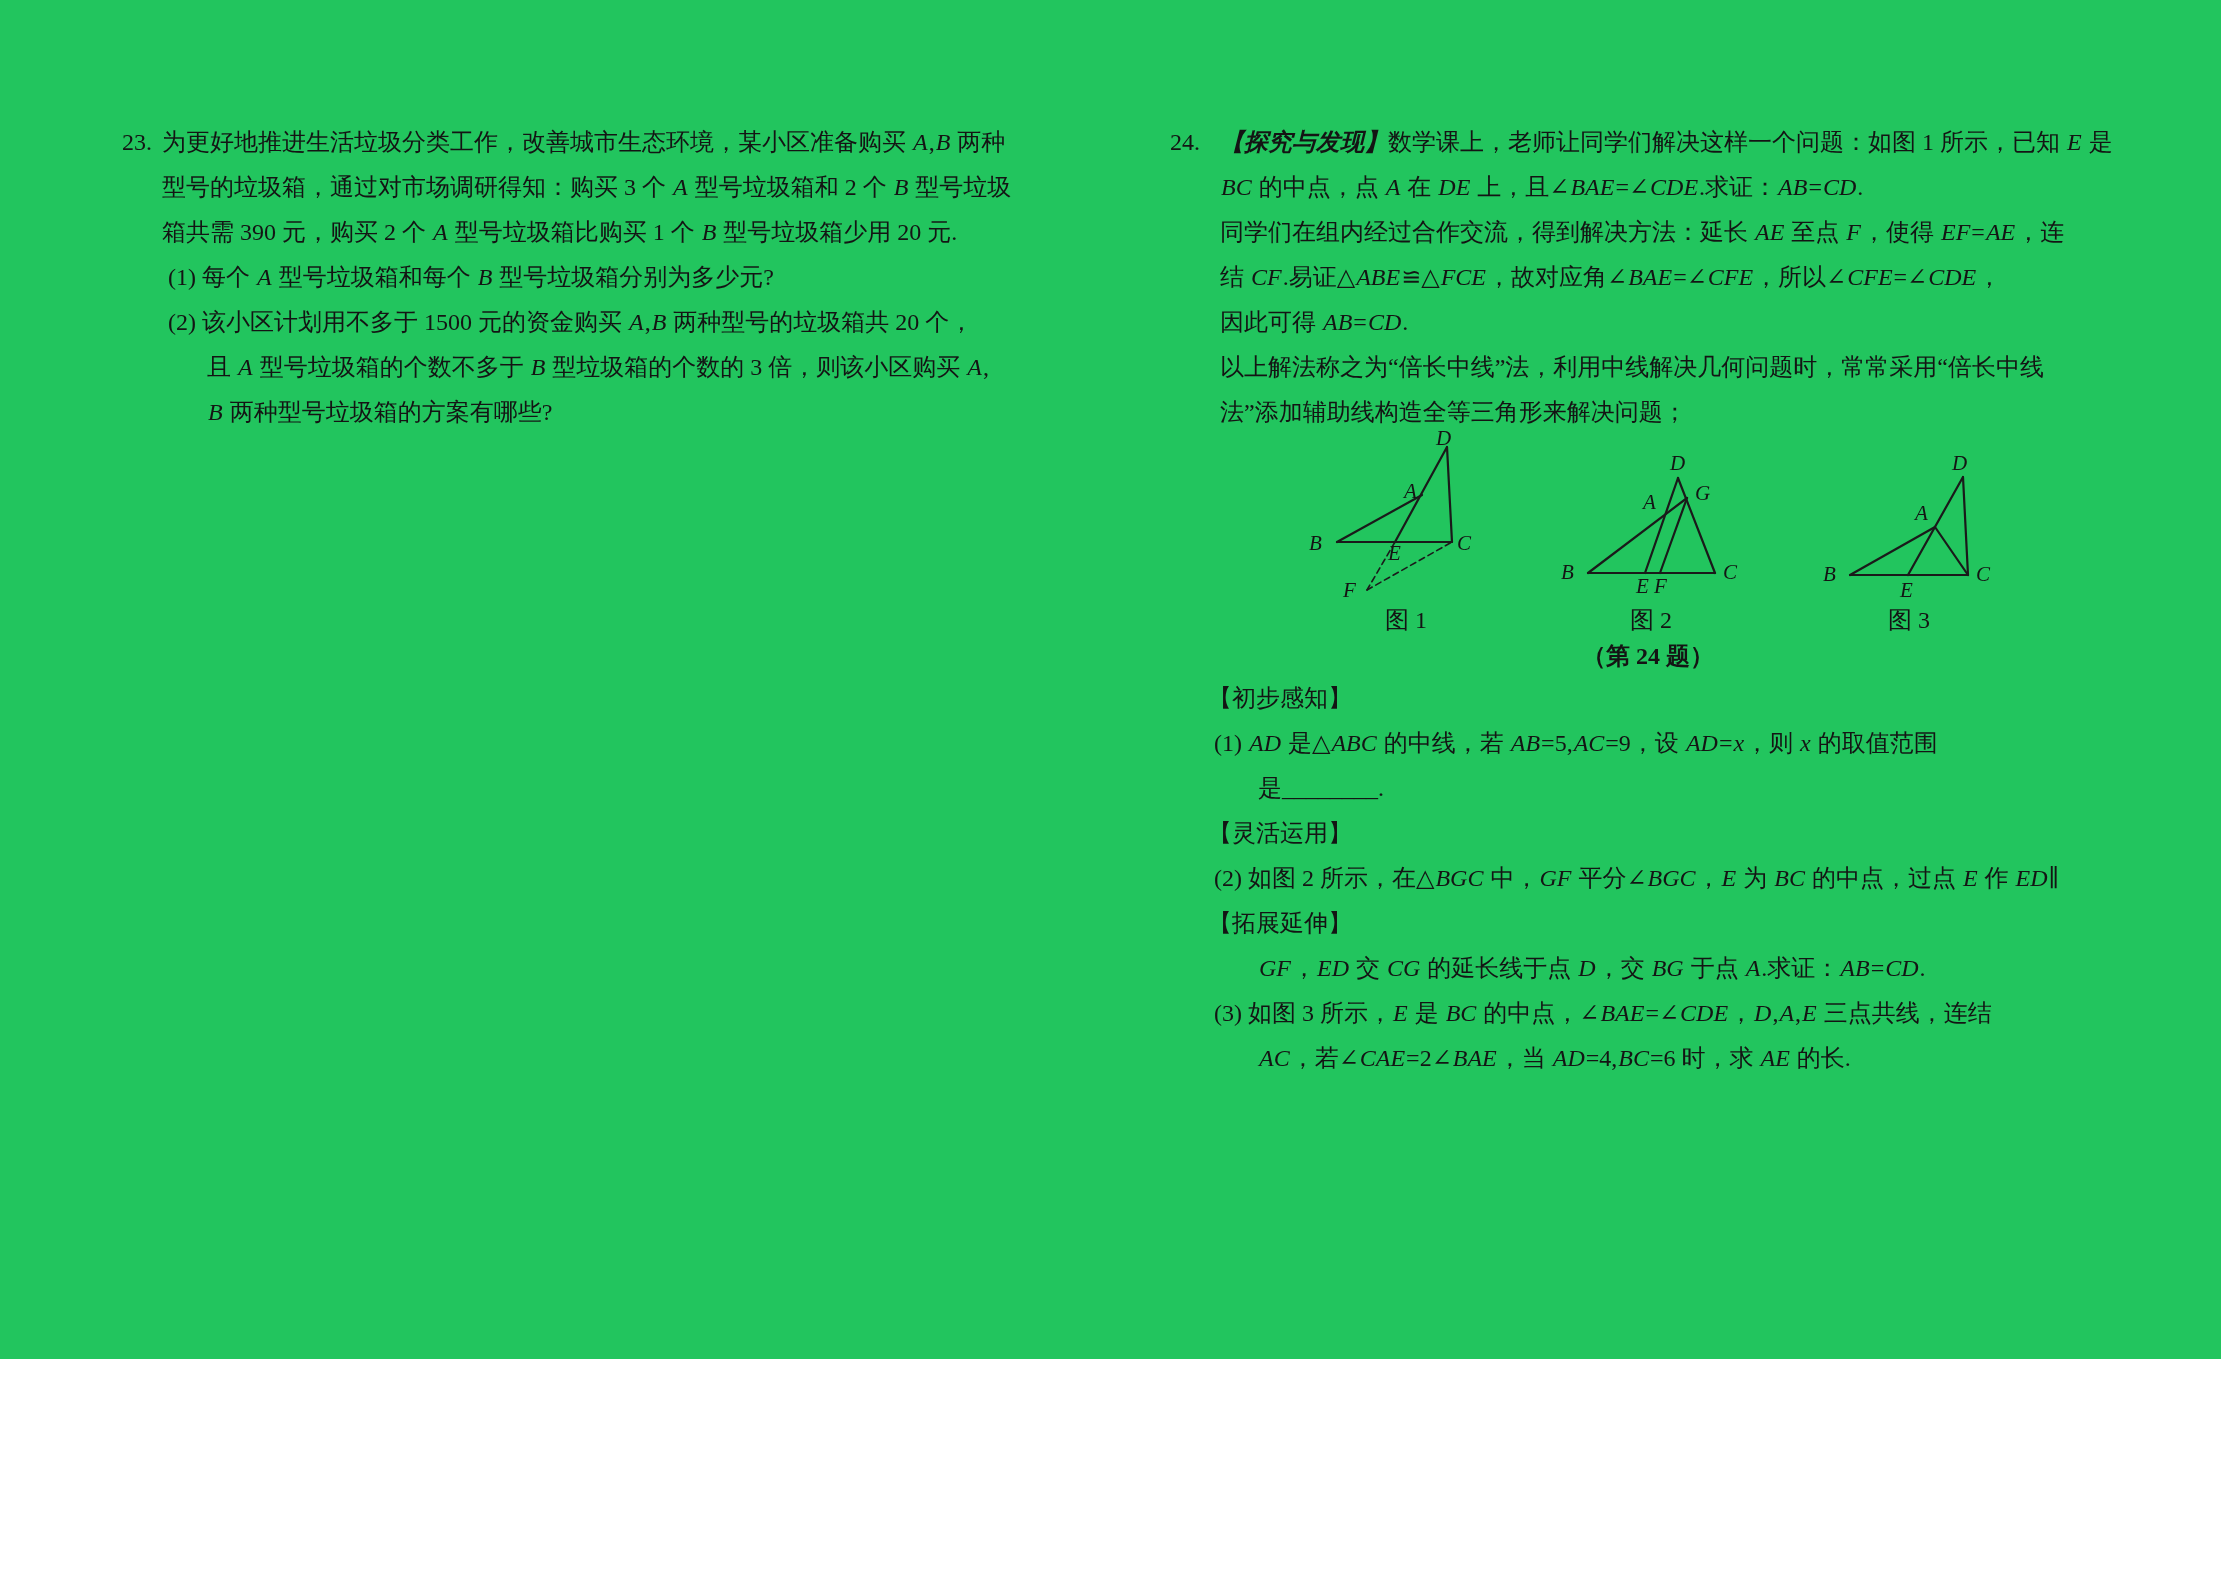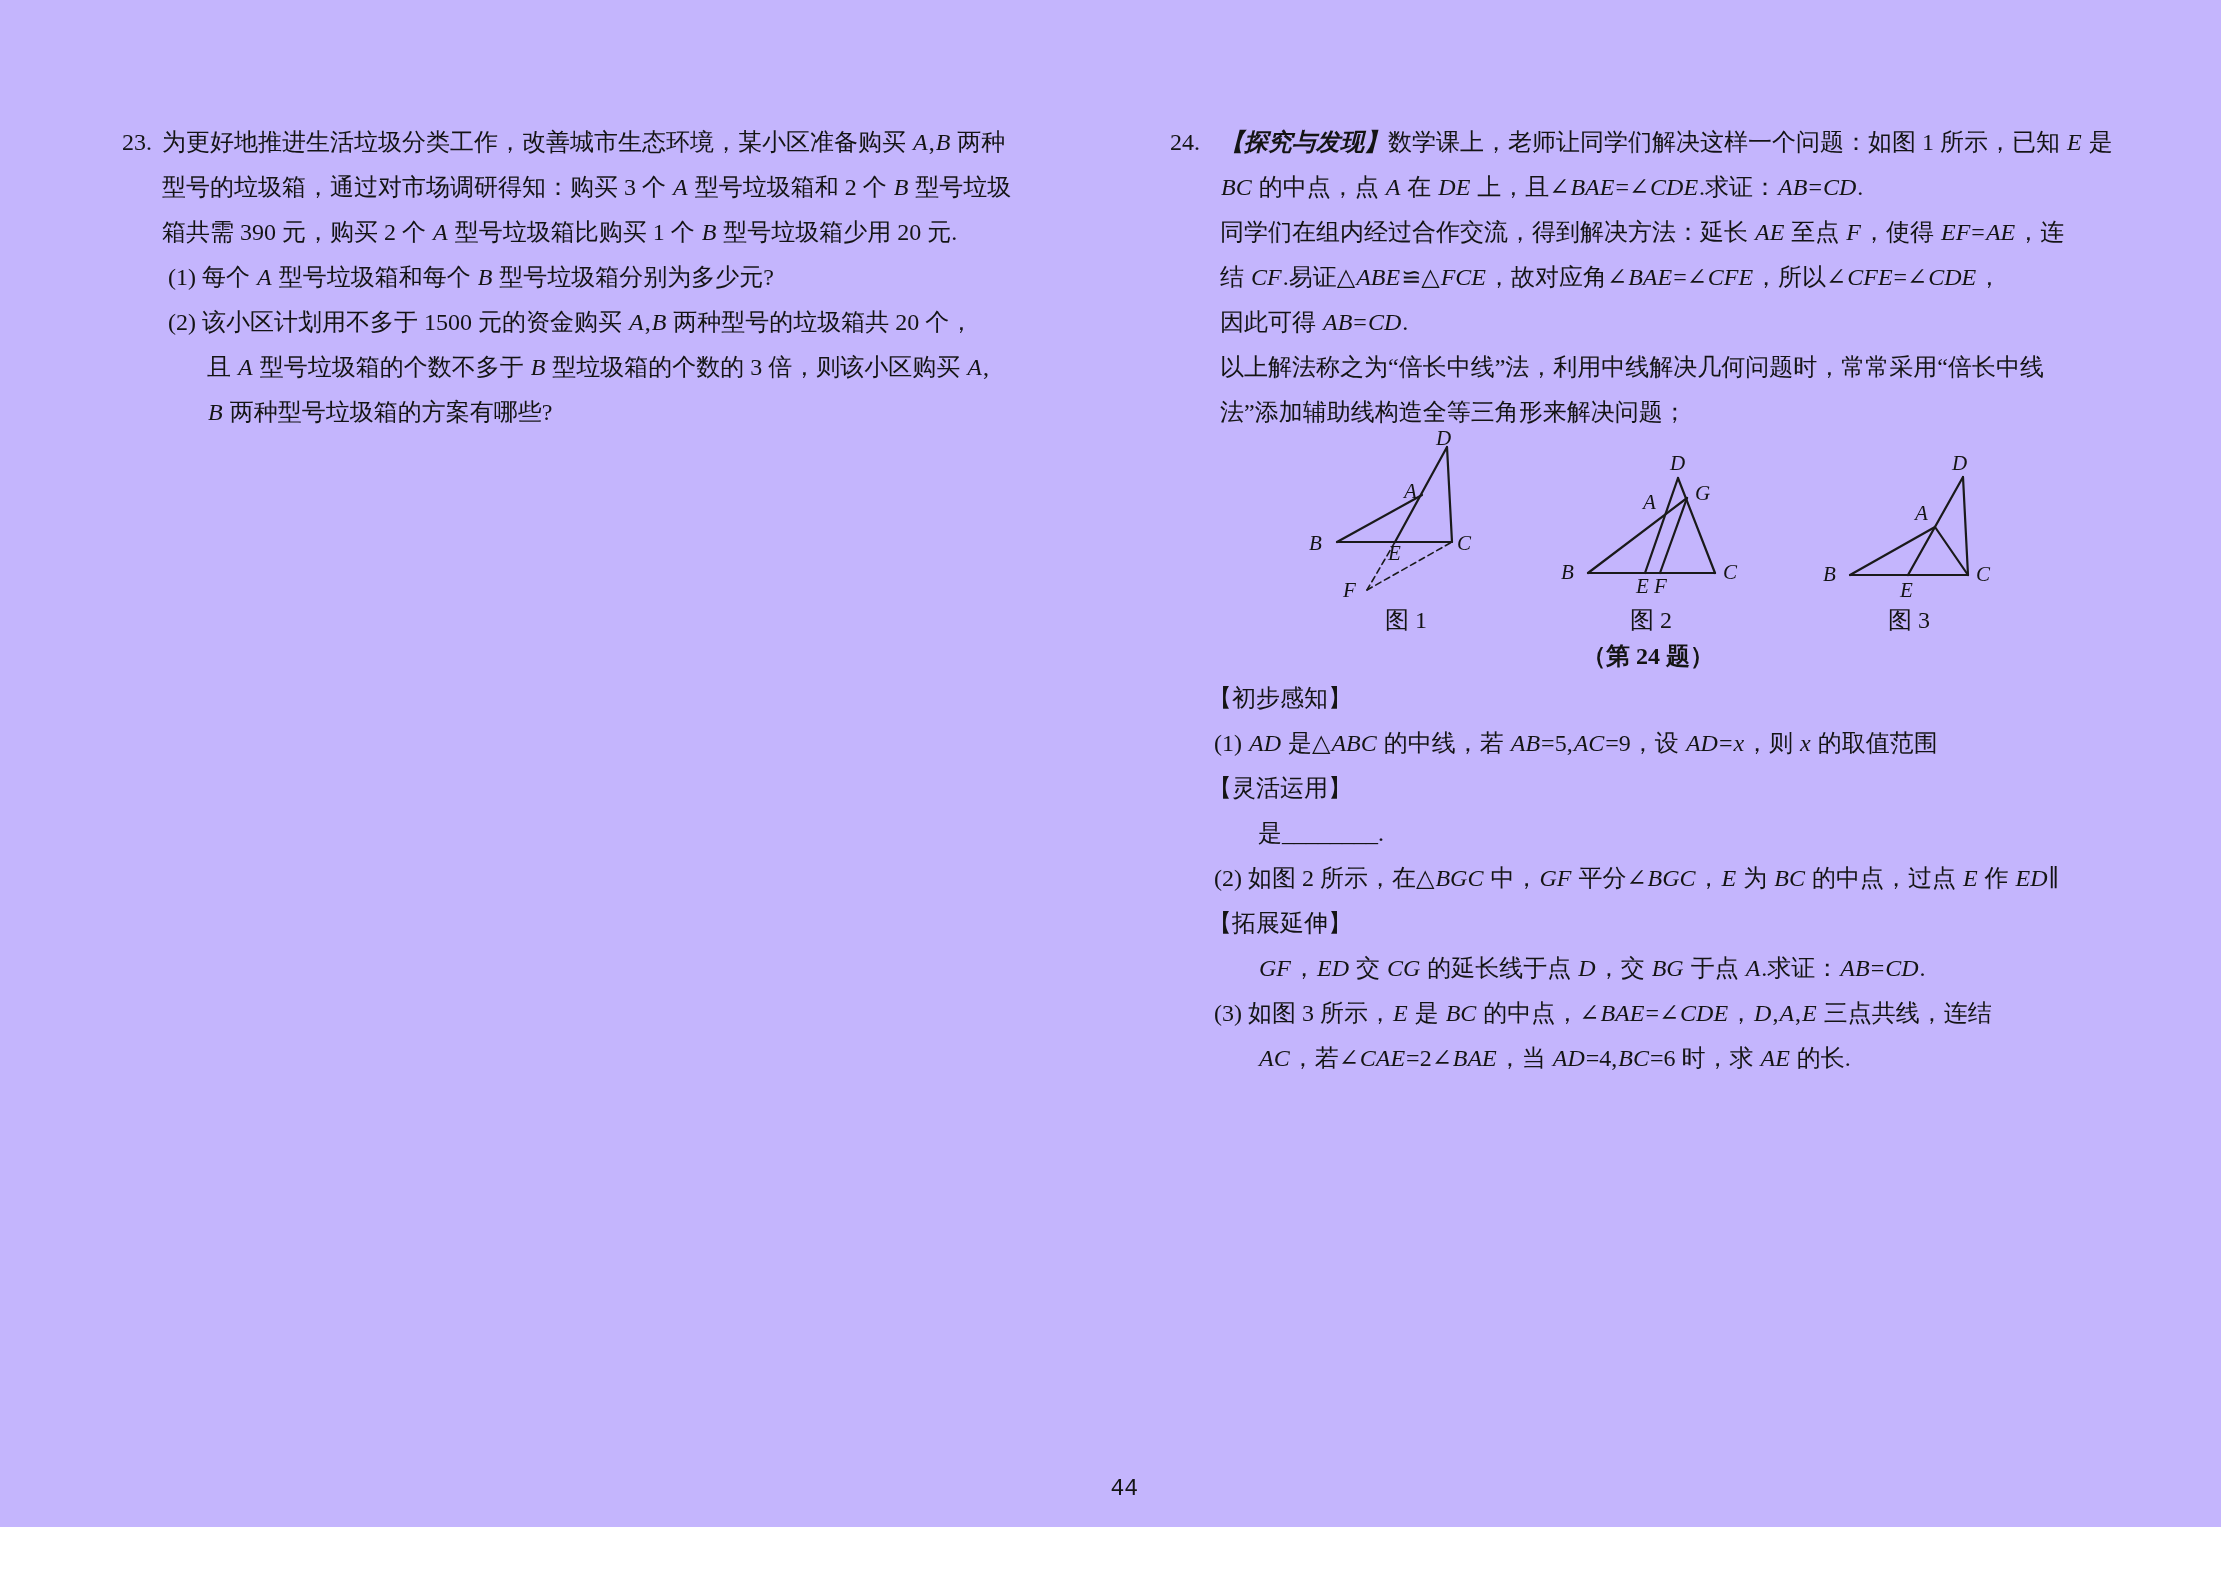--- a/index.html
+++ b/index.html
@@ -1,19 +1,19 @@
 <!DOCTYPE html>
 <html><head>
 <meta charset="utf-8">
 <style>
   html,body{margin:0;padding:0;background:#ffffff;}
   .page{
     position:relative;
-    width:2221px;height:1527px;
-    background:#c4b5fd;
+    width:2221px;height:1359px;
+    background:#22c55e;
     font-family:"Liberation Serif","DejaVu Serif",serif;
     color:#141414;
     overflow:hidden;
   }
   .block{
     position:absolute;
     font-size:24px;
     line-height:45px;
     white-space:nowrap;
   }
@@ -123,22 +123,22 @@
       <text x="100" y="70">A</text>
       <text x="85" y="147">E</text>
     </svg>
   <div class="figlabel" style="left:1849px;text-align:center;">图 3</div>
 
   <div class="caption">（第 24 题）</div>
 
   <div class="block" style="left:1170px;top:676px;width:935px;">
     <div class="ln p24-head">【初步感知】</div>
     <div class="ln p24-item mathify">(1) <i>AD</i> 是△<i>ABC</i> 的中线，若 <i>AB</i>=5,<i>AC</i>=9，设 <i>AD</i>=<i>x</i>，则 <i>x</i> 的取值范围</div>
+    <div class="ln p24-cont mathify">是________.</div>
     <div class="ln p24-head">【灵活运用】</div>
-    <div class="ln p24-cont mathify">是________.</div>
     <div class="ln p24-item mathify">(2) 如图 2 所示，在△<i>BGC</i> 中，<i>GF</i> 平分∠<i>BGC</i>，<i>E</i> 为 <i>BC</i> 的中点，过点 <i>E</i> 作 <i>ED</i>∥</div>
     <div class="ln p24-head">【拓展延伸】</div>
     <div class="ln p24-cont mathify"><i>GF</i>，<i>ED</i> 交 <i>CG</i> 的延长线于点 <i>D</i>，交 <i>BG</i> 于点 <i>A</i>.求证：<i>AB</i>=<i>CD</i>.</div>
     <div class="ln p24-item mathify">(3) 如图 3 所示，<i>E</i> 是 <i>BC</i> 的中点，∠<i>BAE</i>=∠<i>CDE</i>，<i>D</i>,<i>A</i>,<i>E</i> 三点共线，连结</div>
     <div class="ln p24-cont mathify"><i>AC</i>，若∠<i>CAE</i>=2∠<i>BAE</i>，当 <i>AD</i>=4,<i>BC</i>=6 时，求 <i>AE</i> 的长.</div>
   </div>
 
   <div class="pageno">44</div>
 
 </div>

